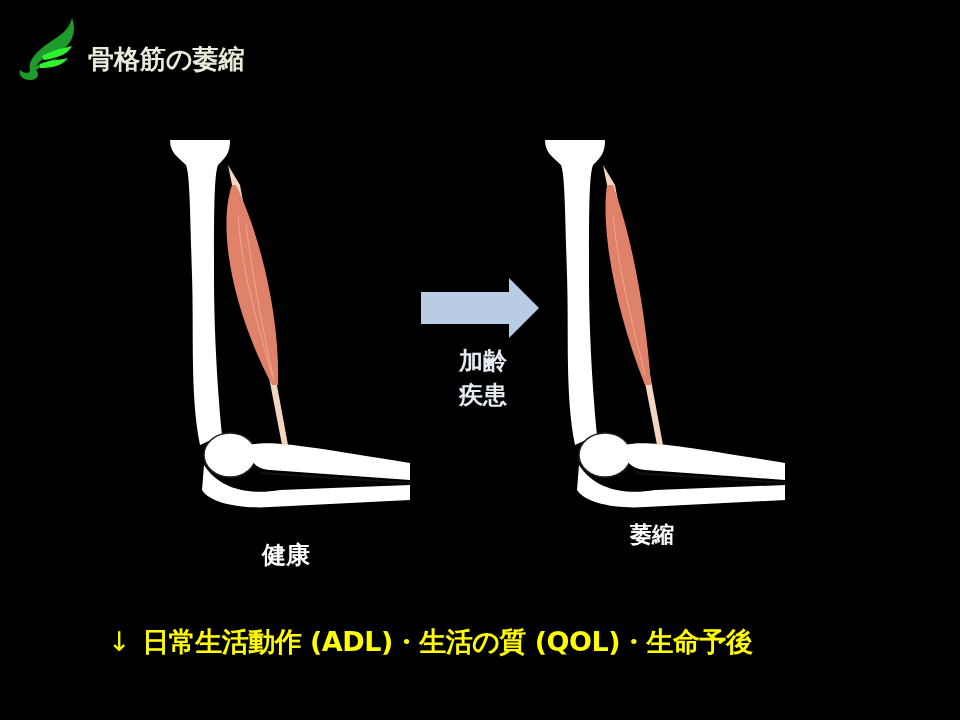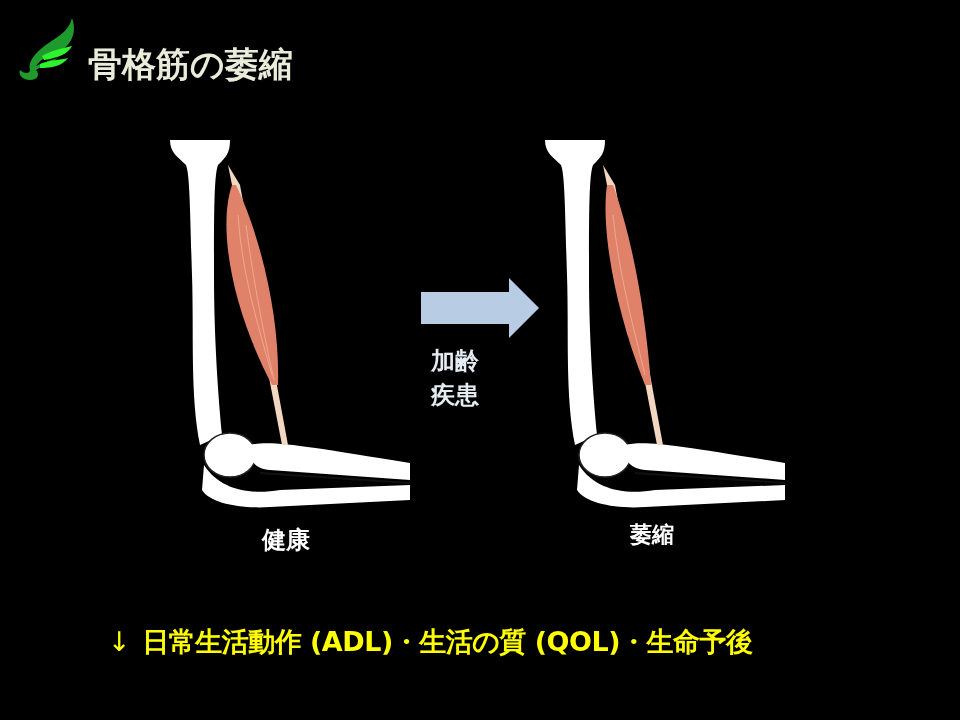--- a/index.html
+++ b/index.html
@@ -2,38 +2,38 @@
 <html><head>
   <meta charset="utf-8">
   <style>
     html, body { margin: 0; padding: 0; }
     body {
       width: 960px; height: 720px; background: #000000; position: relative; overflow: hidden;
       font-family: "DejaVu Sans", sans-serif;
     }
     .logo { position: absolute; left: 14px; top: 14px; width: 64px; height: 70px; }
     .title {
-      position: absolute; left: 88px; top: 42px; font-size: 34px; font-weight: bold;
+      position: absolute; left: 88px; top: 42px; font-size: 26px; font-weight: bold;
       color: #e8ecd8; letter-spacing: 0px;
     }
     .arm { position: absolute; }
     .arm-left { left: 160px; top: 135px; width: 260px; height: 380px; }
     .arm-right { left: 535px; top: 135px; width: 260px; height: 380px; }
     .label-healthy {
-      position: absolute; left: 262px; top: 524px; font-size: 24px; font-weight: bold; color: #ffffff;
+      position: absolute; left: 262px; top: 539px; font-size: 24px; font-weight: bold; color: #ffffff;
     }
     .label-atrophy {
       position: absolute; left: 630px; top: 520px; font-size: 22px; font-weight: bold; color: #ffffff;
     }
     .arrow { position: absolute; left: 421px; top: 278px; width: 120px; height: 60px; }
     .cause {
       position: absolute; left: 431px; top: 344px; font-size: 24px; font-weight: bold; color: #e6ecf4;
       line-height: 34px;
     }
-    .cause div { display: block; }
+    .cause div { display: block; margin-left: 28px; }
     .footer {
       position: absolute; left: 108px; top: 624px; font-size: 27px; font-weight: bold; color: #ffff00;
       white-space: nowrap; letter-spacing: -0.5px;
     }
     .footer .arrow-glyph { font-weight: normal; margin-right: 12px; }
   </style>
 </head>
 <body>
 
 <svg class="logo" viewBox="0 0 64 70">

